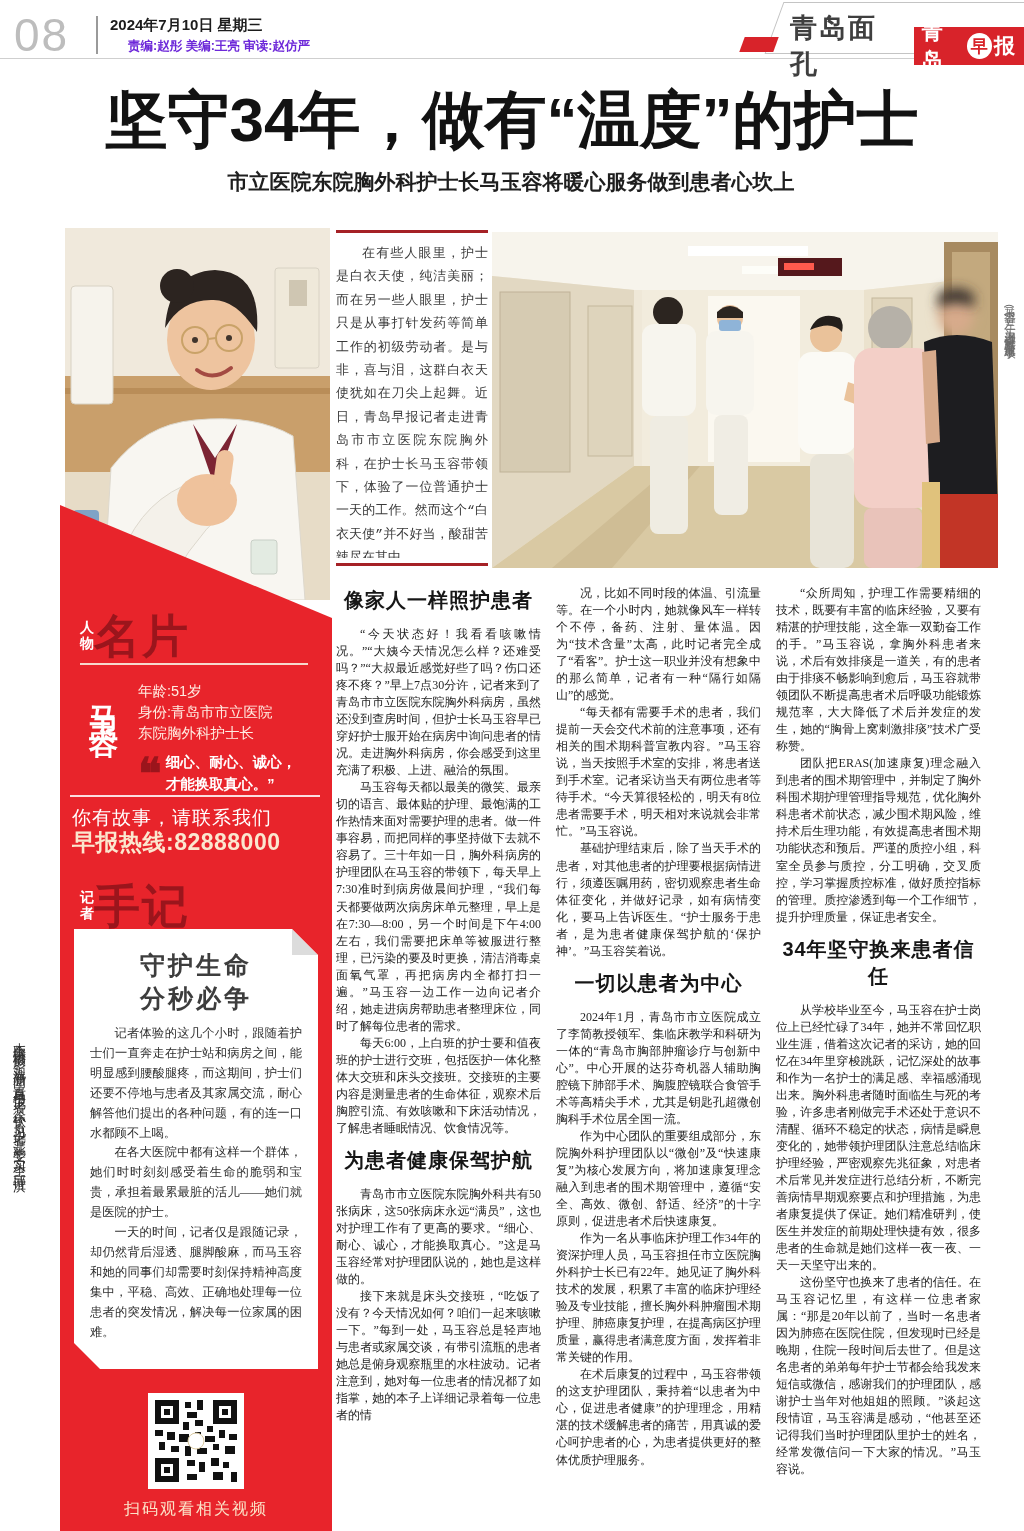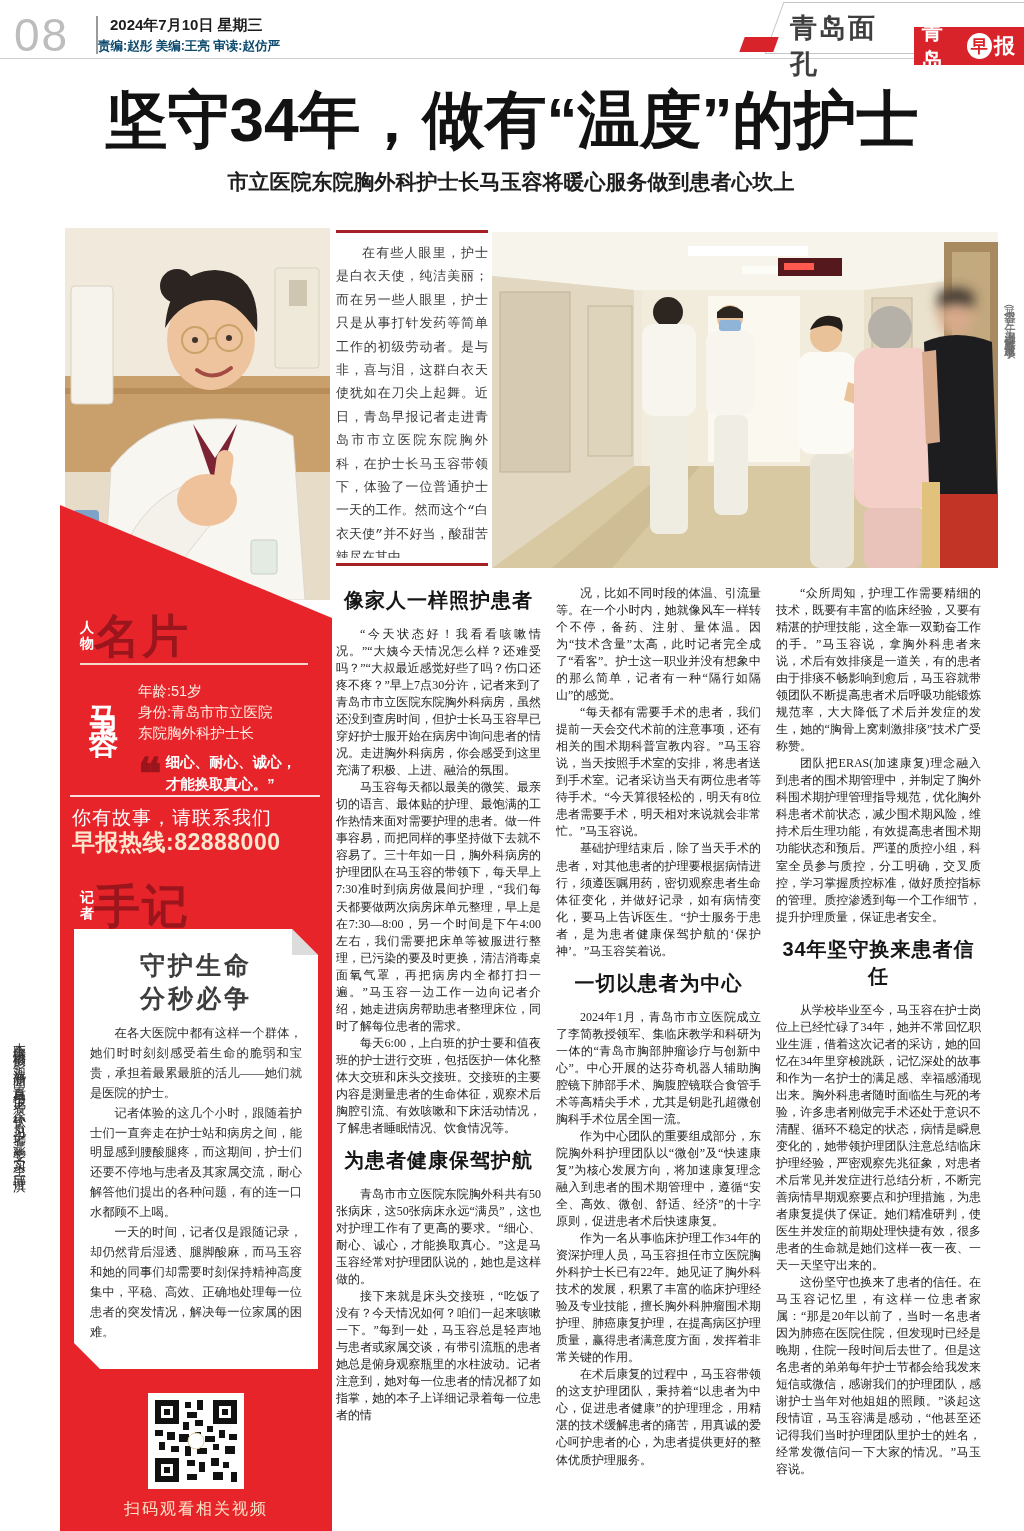--- a/index.html
+++ b/index.html
@@ -4,21 +4,21 @@
 <style>
   * { margin:0; padding:0; box-sizing:border-box; }
   html,body { background:#ffffff; }
   body { font-family:"Liberation Sans", sans-serif; }
   #page { position:relative; width:1024px; height:1531px; background:#fff; overflow:hidden; margin:0 auto; }
 
   
   .page-num { position:absolute; left:14px; top:8px; font-size:46px; font-weight:300; color:#bdbdbd; letter-spacing:2px; }
   .hdr-divider { position:absolute; left:96px; top:16px; width:2px; height:38px; background:#9a9a9a; }
   .hdr-date { position:absolute; left:110px; top:16px; font-size:15px; font-weight:bold; color:#1c1c1c; }
-  .hdr-editors { position:absolute; left:98px; top:38px; font-size:12.5px; font-weight:bold; color:#0c4a6e; }
+  .hdr-editors { position:absolute; left:128px; top:38px; font-size:12.5px; font-weight:bold; color:#6d28d9; }
   .hdr-rule { position:absolute; left:0; top:58px; width:1024px; height:1px; background:#cfcfcf; }
   .masthead-wrap { position:absolute; right:0px; top:2px; width:268px; height:52px; }
   .masthead-bg { position:absolute; left:18px; top:0; right:-14px; bottom:0; background:#fff; border:1px solid #c4c4c4; transform:skewX(-20deg); }
   .masthead-accent { position:absolute; left:-14px; bottom:2px; width:34px; height:15px; background:#d8232a; transform:skewX(-20deg); }
   .masthead-content { position:absolute; left:34px; top:8px; display:flex; align-items:center; gap:10px; }
   .section-name { font-size:27px; font-weight:bold; color:#3f3f3f; letter-spacing:2px; }
   .paper-logo { display:flex; align-items:center; gap:2px; background:#d8232a; color:#fff; height:38px; padding:12px 8px; font-weight:900; }
   .paper-logo .t { font-size:21px; letter-spacing:1px; }
   .paper-logo .circ { width:26px; height:26px; border-radius:50%; background:#fff; color:#d8232a; font-size:17px; font-weight:900; display:flex; align-items:center; justify-content:center; }
 
@@ -239,22 +239,22 @@
       <span class="np-big">手记</span>
     </div>
 
     <div class="note-card">
       <div class="note-fold"></div>
       <div class="note-title">
         <div>守护生命</div>
         <div>分秒必争</div>
       </div>
       <div class="note-body">
+          <p class="note-para">记者体验的这几个小时，跟随着护士们一直奔走在护士站和病房之间，能明显感到腰酸腿疼，而这期间，护士们还要不停地与患者及其家属交流，耐心解答他们提出的各种问题，有的连一口水都顾不上喝。</p>
           <p class="note-para">在各大医院中都有这样一个群体，她们时时刻刻感受着生命的脆弱和宝贵，承担着最累最脏的活儿——她们就是医院的护士。</p>
-          <p class="note-para">记者体验的这几个小时，跟随着护士们一直奔走在护士站和病房之间，能明显感到腰酸腿疼，而这期间，护士们还要不停地与患者及其家属交流，耐心解答他们提出的各种问题，有的连一口水都顾不上喝。</p>
           <p class="note-para">一天的时间，记者仅是跟随记录，却仍然背后湿透、腿脚酸麻，而马玉容和她的同事们却需要时刻保持精神高度集中，平稳、高效、正确地处理每一位患者的突发情况，解决每一位家属的困难。</p>
         </div>
     </div>
 
     <div class="qr-box">
       <svg width="86" height="86" viewBox="0 0 86 86">
         <rect width="86" height="86" fill="#fff"></rect>
         <g fill="#111">
           <rect x="2" y="2" width="24" height="24"></rect>
             <rect x="60" y="2" width="24" height="24"></rect>

